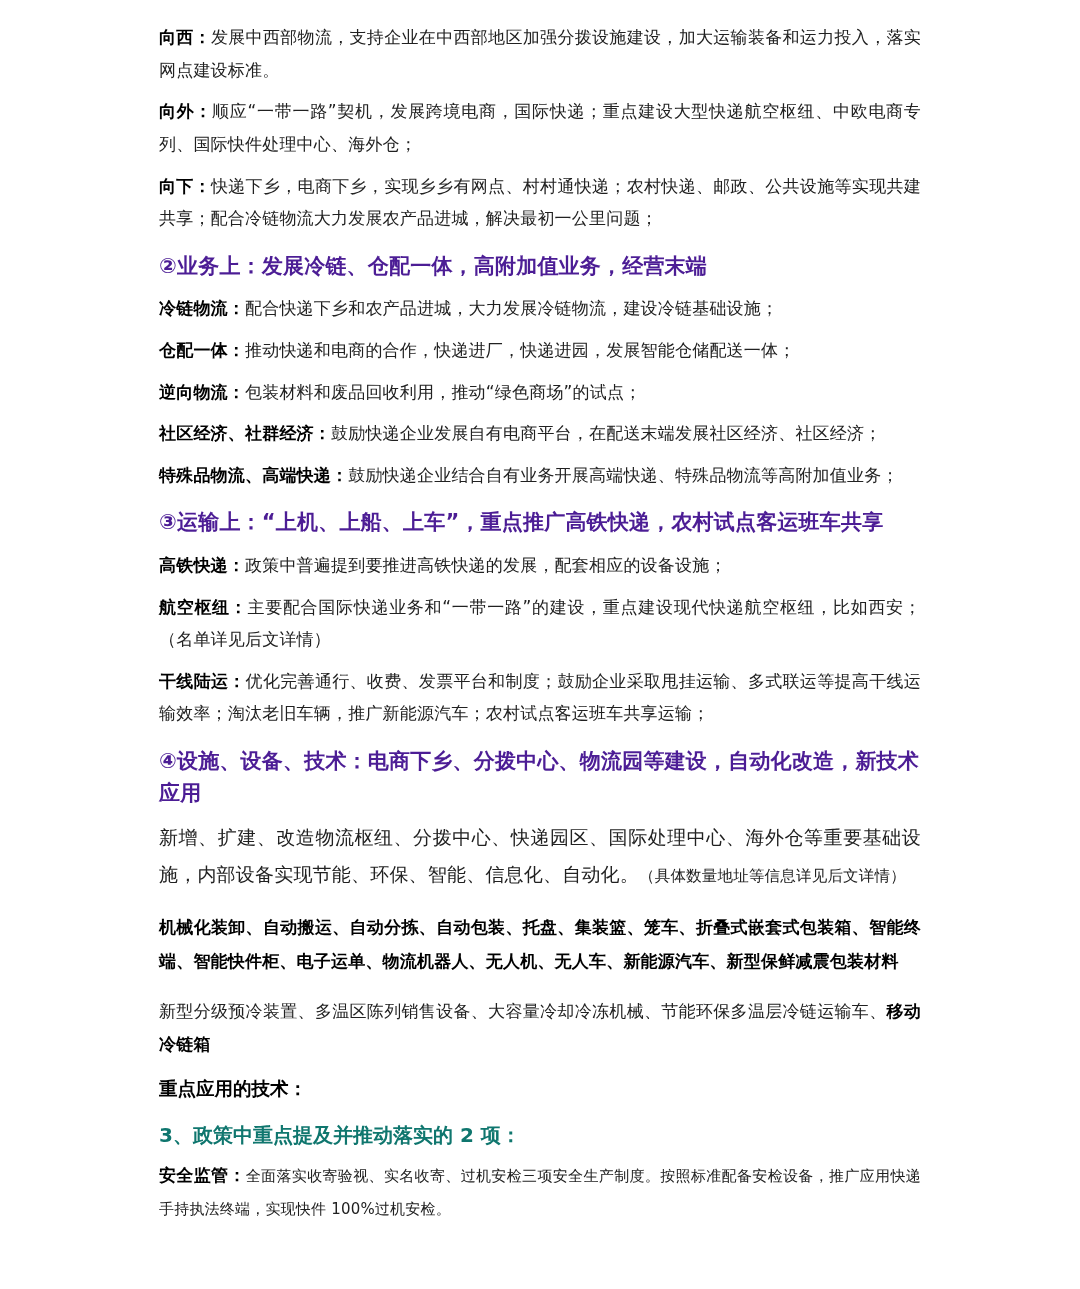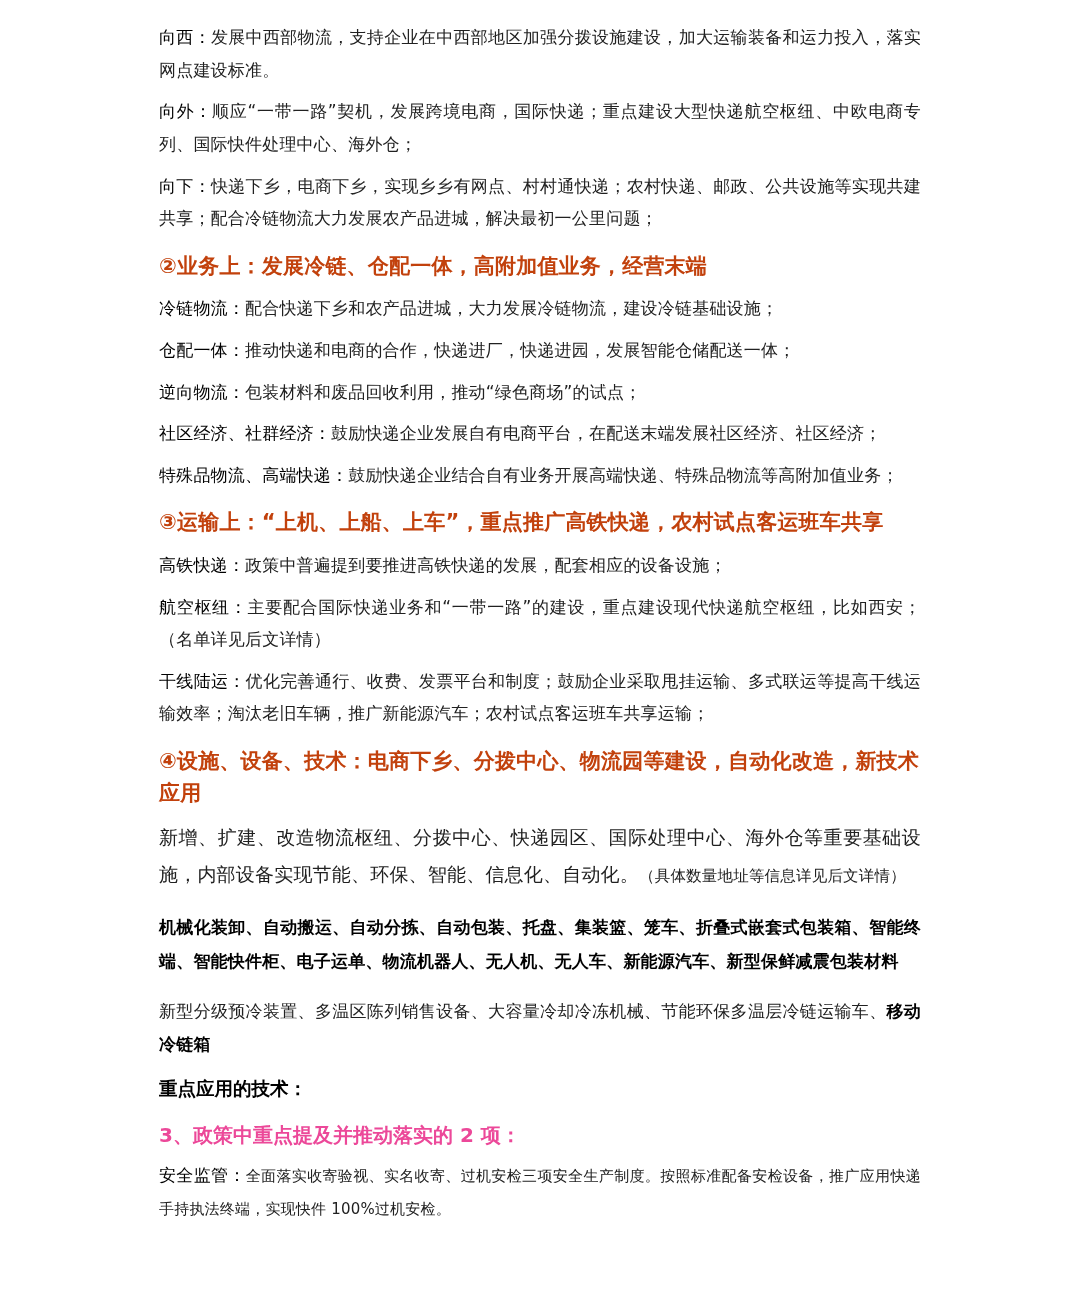--- a/index.html
+++ b/index.html
@@ -21,35 +21,35 @@
     margin: 0 auto;
   }
   .para {
     font-size: 17px;
     line-height: 1.92;
     margin: 9px 0;
     letter-spacing: 0.2px;
     text-align: justify;
   }
   .lead {
-    font-weight: normal;
+    font-weight: bold;
     color: #000000;
   }
   .h2 {
     font-size: 21px;
     font-weight: bold;
-    color: #c2410c;
+    color: #4c1d95;
     margin: 16px 0 10px 0;
     line-height: 1.5;
     letter-spacing: 0.2px;
   }
   .h3 {
     font-size: 20px;
     font-weight: bold;
-    color: #ec4899;
+    color: #0f766e;
     margin: 16px 0 8px 0;
     line-height: 1.5;
   }
   .para-large {
     font-size: 19px;
     line-height: 1.95;
     margin: 10px 0;
     letter-spacing: 0.2px;
     text-align: justify;
   }

